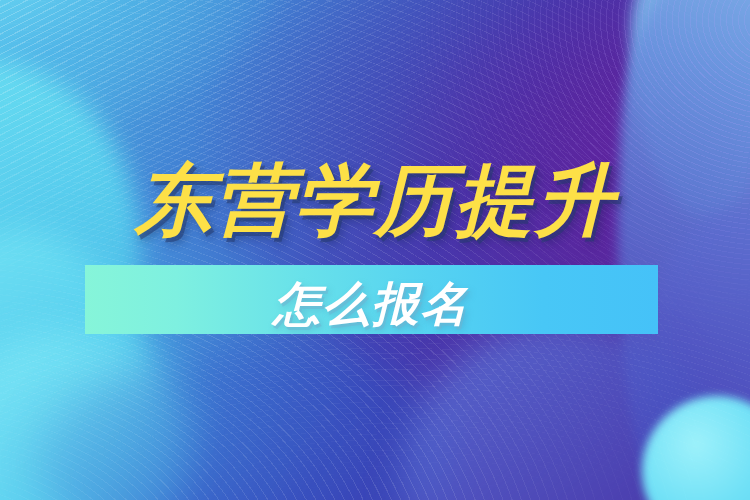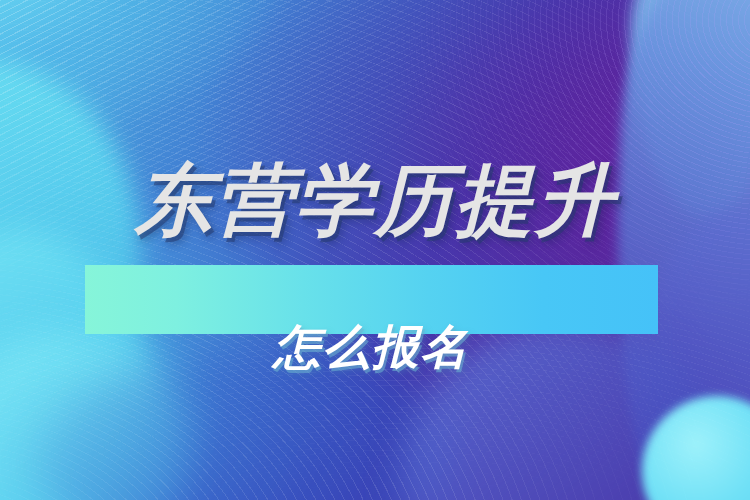--- a/index.html
+++ b/index.html
@@ -223,21 +223,21 @@
     position: absolute;
     inset: 0;
   }
 
   .headline {
     position: absolute;
     left: 0;
     right: 0;
     top: 152px;
     text-align: center;
-    color: #e5e5e5;
+    color: #fde047;
     font-size: 78px;
     line-height: 96px;
     font-weight: bold;
     font-style: italic;
     letter-spacing: 2px;
     white-space: nowrap;
     text-shadow:
       3px 4px 0 rgba(36,58,112,0.55),
       5px 6px 9px rgba(20,34,80,0.35);
   }
@@ -262,21 +262,20 @@
     justify-content: center;
     color: #ffffff;
     font-size: 47px;
     font-weight: bold;
     font-style: italic;
     letter-spacing: 2px;
     white-space: nowrap;
     text-shadow:
       2px 3px 0 rgba(110,180,210,0.55),
       3px 4px 7px rgba(70,140,180,0.40);
-    margin-top: 43px;
   }
 </style>
 </head>
 <body>
 
 <div id="banner">
 
   <div class="bg-layer bg-base"></div>
   <div class="bg-layer bg-purple-wash"></div>
   <div class="bg-layer bg-cyan-wash"></div>

